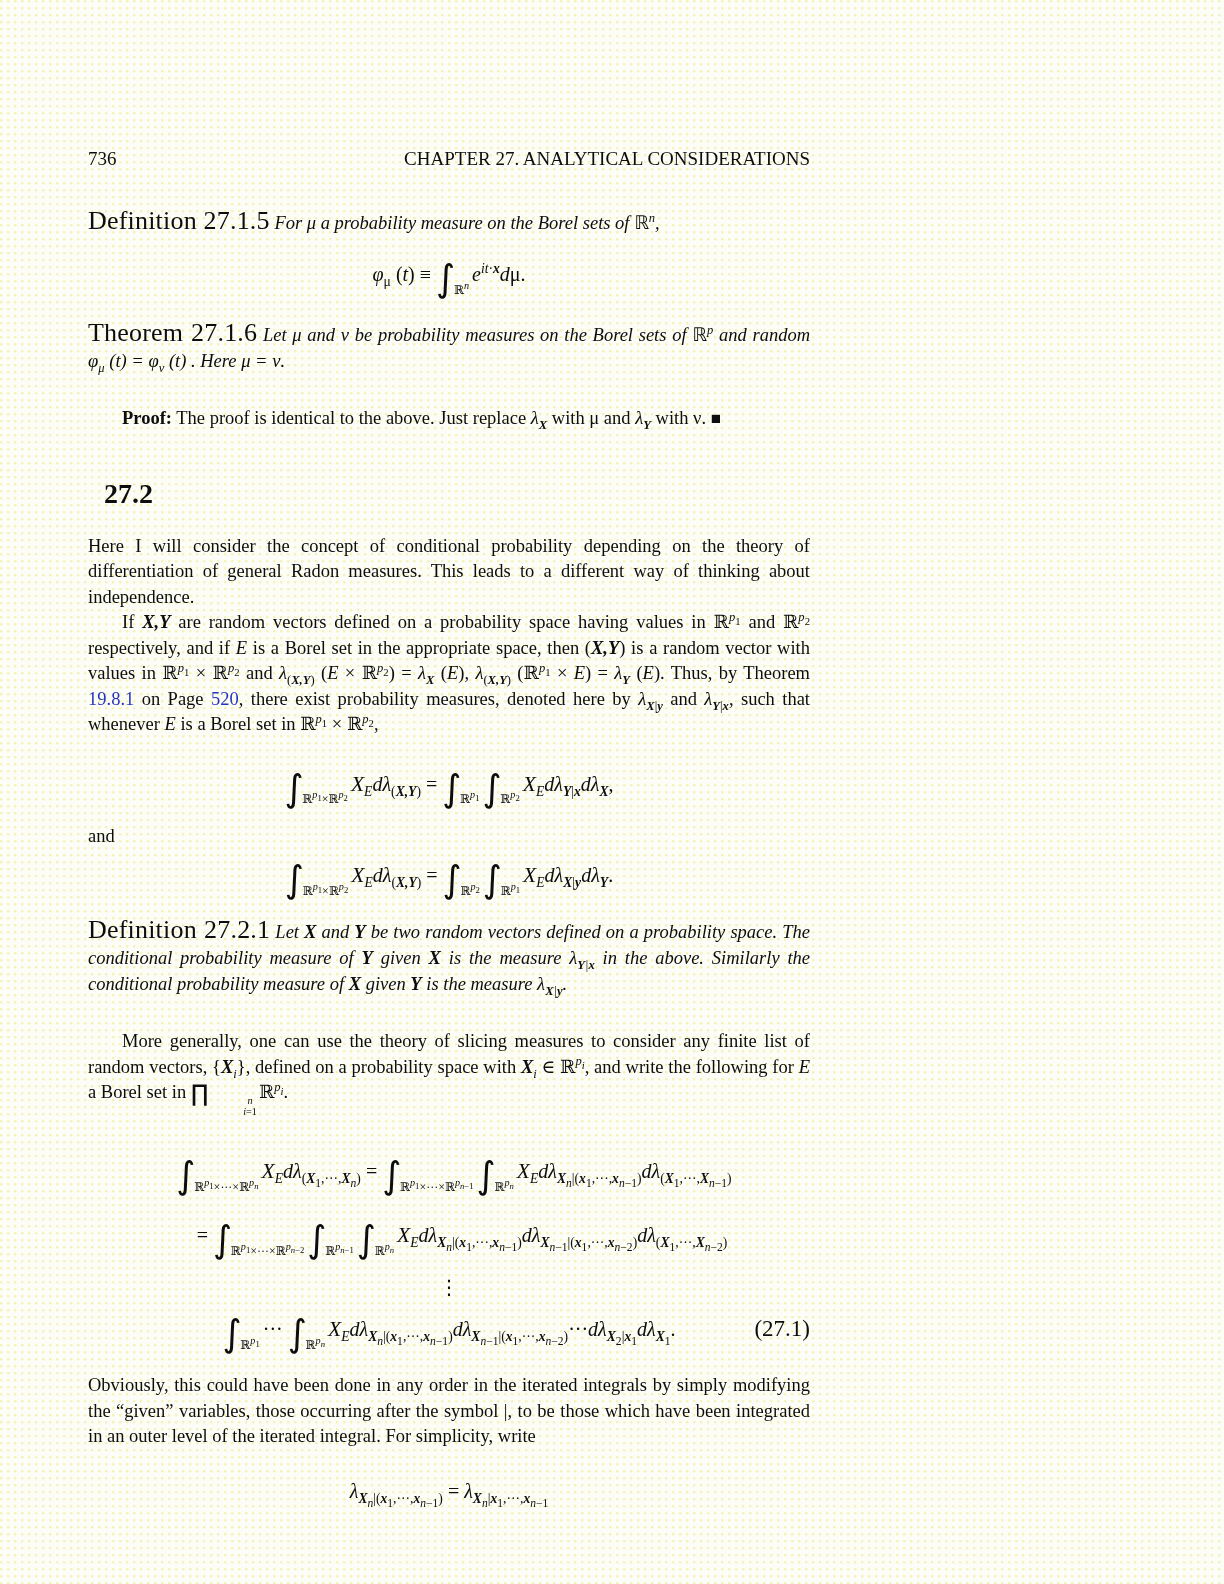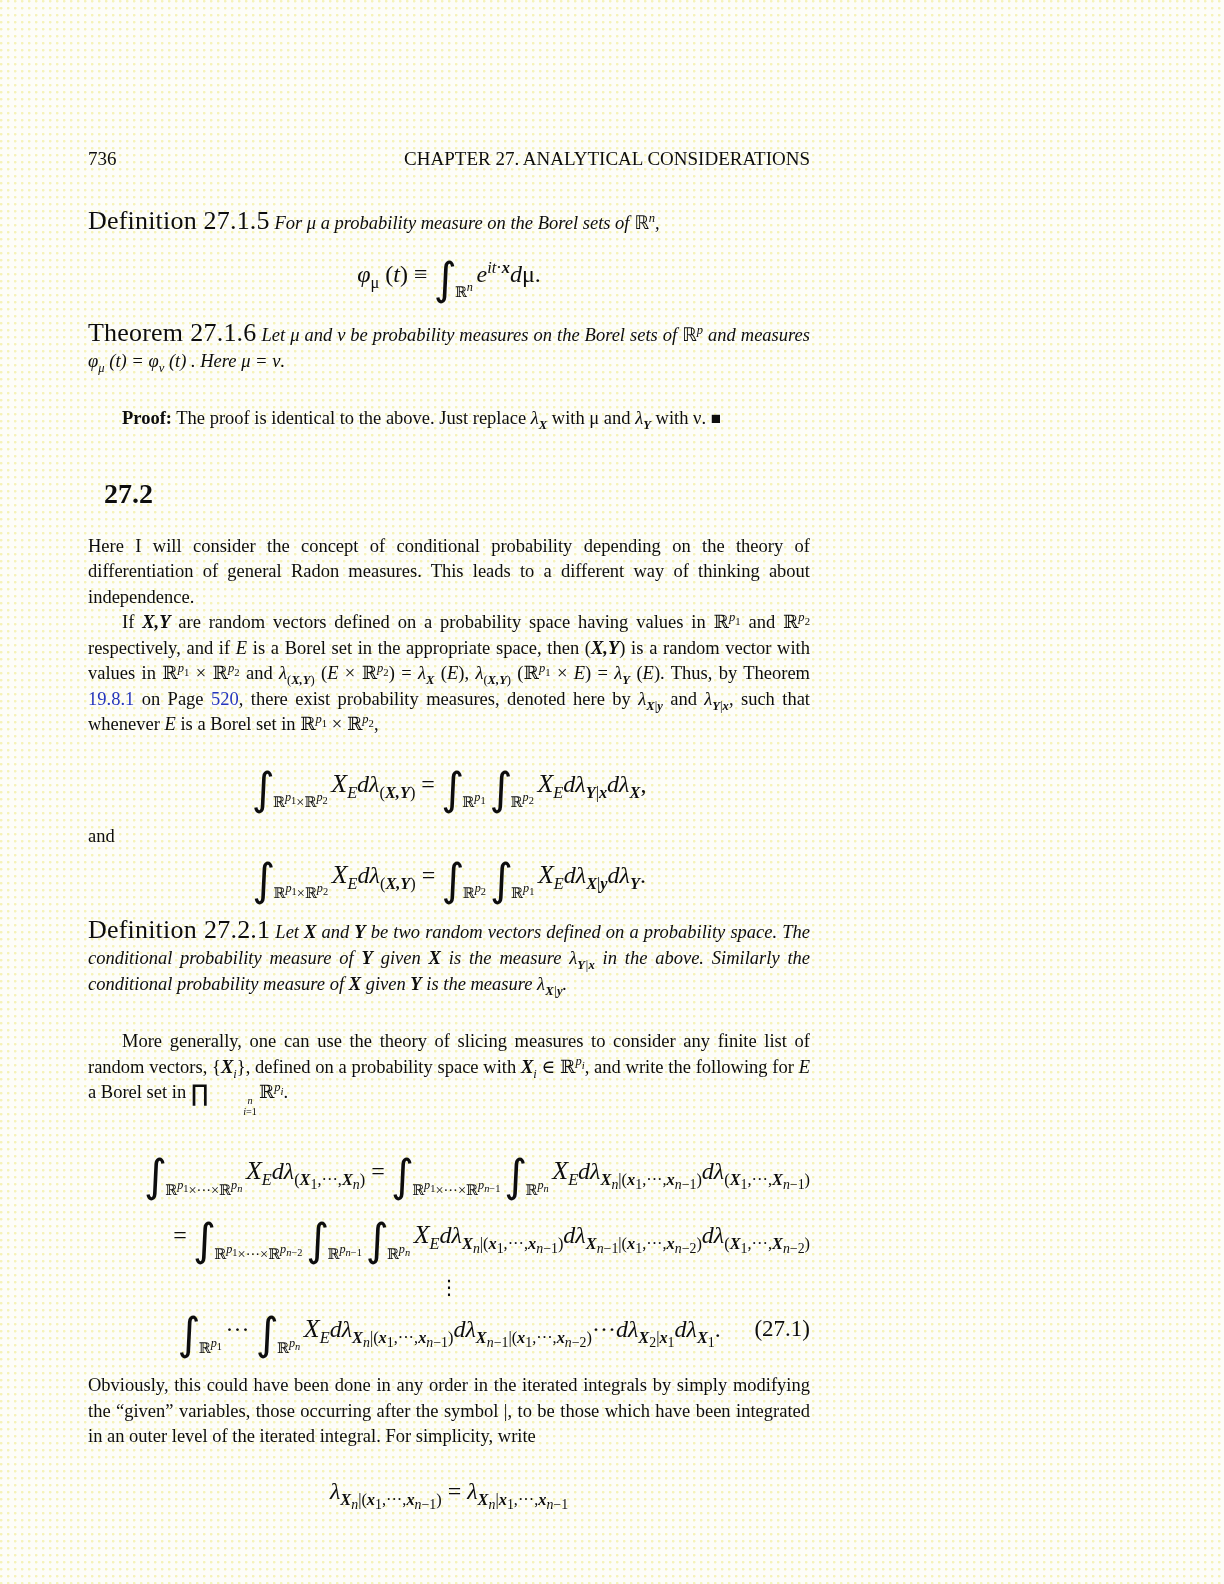--- a/index.html
+++ b/index.html
@@ -20,22 +20,22 @@
   p{margin:0;text-align:justify;font-size:18.5px;line-height:25.5px;}
   .indent{text-indent:34px;}
   i{font-style:italic;}
   .bi{font-weight:700;font-style:italic;}
   sub,sup{font-size:0.68em;line-height:0;}
   sub sub,sub sup,sup sub,sup sup{font-size:0.85em;}
   .runin{font-size:18.5px;line-height:26px;text-align:justify;}
   .hlabel{font-weight:400;font-size:26px;font-style:normal;letter-spacing:0.2px;}
   .hbody{font-style:italic;}
   .sec{display:flex;gap:46px;font-weight:700;font-size:28px;margin:46px 0 0 16px;}
-  .eq{text-align:center;font-size:24px;line-height:48px;margin:16px 0;}
-  .eq-left{text-align:right;}
+  .eq{text-align:center;font-size:20px;line-height:48px;margin:16px 0;}
+  .eq-left{text-align:center;}
   .I{font-family:"DejaVu Sans","DejaVu Serif",sans-serif;font-size:1.85em;line-height:0;font-style:normal;vertical-align:-0.28em;}
   sub.lim{font-size:0.6em;vertical-align:-1.05em;margin-left:-0.12em;margin-right:0.25em;line-height:0;}
   .sX{font-style:italic;font-size:1.08em;}
   .prod{font-family:"DejaVu Sans",sans-serif;font-size:1.25em;line-height:0;vertical-align:-0.12em;}
   .ss{display:inline-flex;flex-direction:column;align-items:center;font-size:0.55em;line-height:1.1;vertical-align:-0.6em;margin:0 2px 0 1px;}
   .link{color:#2535bd;cursor:pointer;}
   .qed{font-size:17px;}
   .vdots{text-align:center;font-family:"DejaVu Sans",sans-serif;font-size:20px;margin:14px 0 2px;}
   .eqnumwrap{position:relative;}
   .eqnum{position:absolute;right:0;top:50%;transform:translateY(-50%);font-size:23px;}
@@ -54,21 +54,21 @@
 
     <p class="runin" style="margin-top:38px;">
       <span class="hlabel">Definition 27.1.5</span>
       <span class="hbody"><i>For</i> μ <i>a probability measure on the Borel sets of</i> ℝ<sup><i>n</i></sup>,</span>
     </p>
 
     <div class="eq" style="margin:14px 0 8px;"><i>φ</i><sub>μ</sub> (<i>t</i>) ≡ <span class="I">∫</span><sub class="lim">ℝ<sup><i>n</i></sup></sub><i>e</i><sup><i>it</i>·<span class="bi">x</span></sup><i>d</i>μ.</div>
 
     <p class="runin" style="margin-top:22px;">
       <span class="hlabel">Theorem 27.1.6</span>
-      <span class="hbody"><i>Let</i> μ <i>and</i> ν <i>be probability measures on the Borel sets of</i> ℝ<sup><i>p</i></sup> <i>and measures</i> <i>φ</i><sub>μ</sub> (<i>t</i>) = <i>φ</i><sub>ν</sub> (<i>t</i>) <i>. Here</i> μ = ν<i>.</i></span>
+      <span class="hbody"><i>Let</i> μ <i>and</i> ν <i>be probability measures on the Borel sets of</i> ℝ<sup><i>p</i></sup> <i>and random</i> <i>φ</i><sub>μ</sub> (<i>t</i>) = <i>φ</i><sub>ν</sub> (<i>t</i>) <i>. Here</i> μ = ν<i>.</i></span>
     </p>
 
     <p class="indent" style="margin-top:32px;">
       <b>Proof:</b><span> The proof is identical to the above. Just replace <i>λ</i><sub class="bi">X</sub> with μ and <i>λ</i><sub class="bi">Y</sub> with ν. </span><span class="qed">■</span>
     </p>
 
     <div class="sec">
       <span>27.2</span>
     </div>
 

